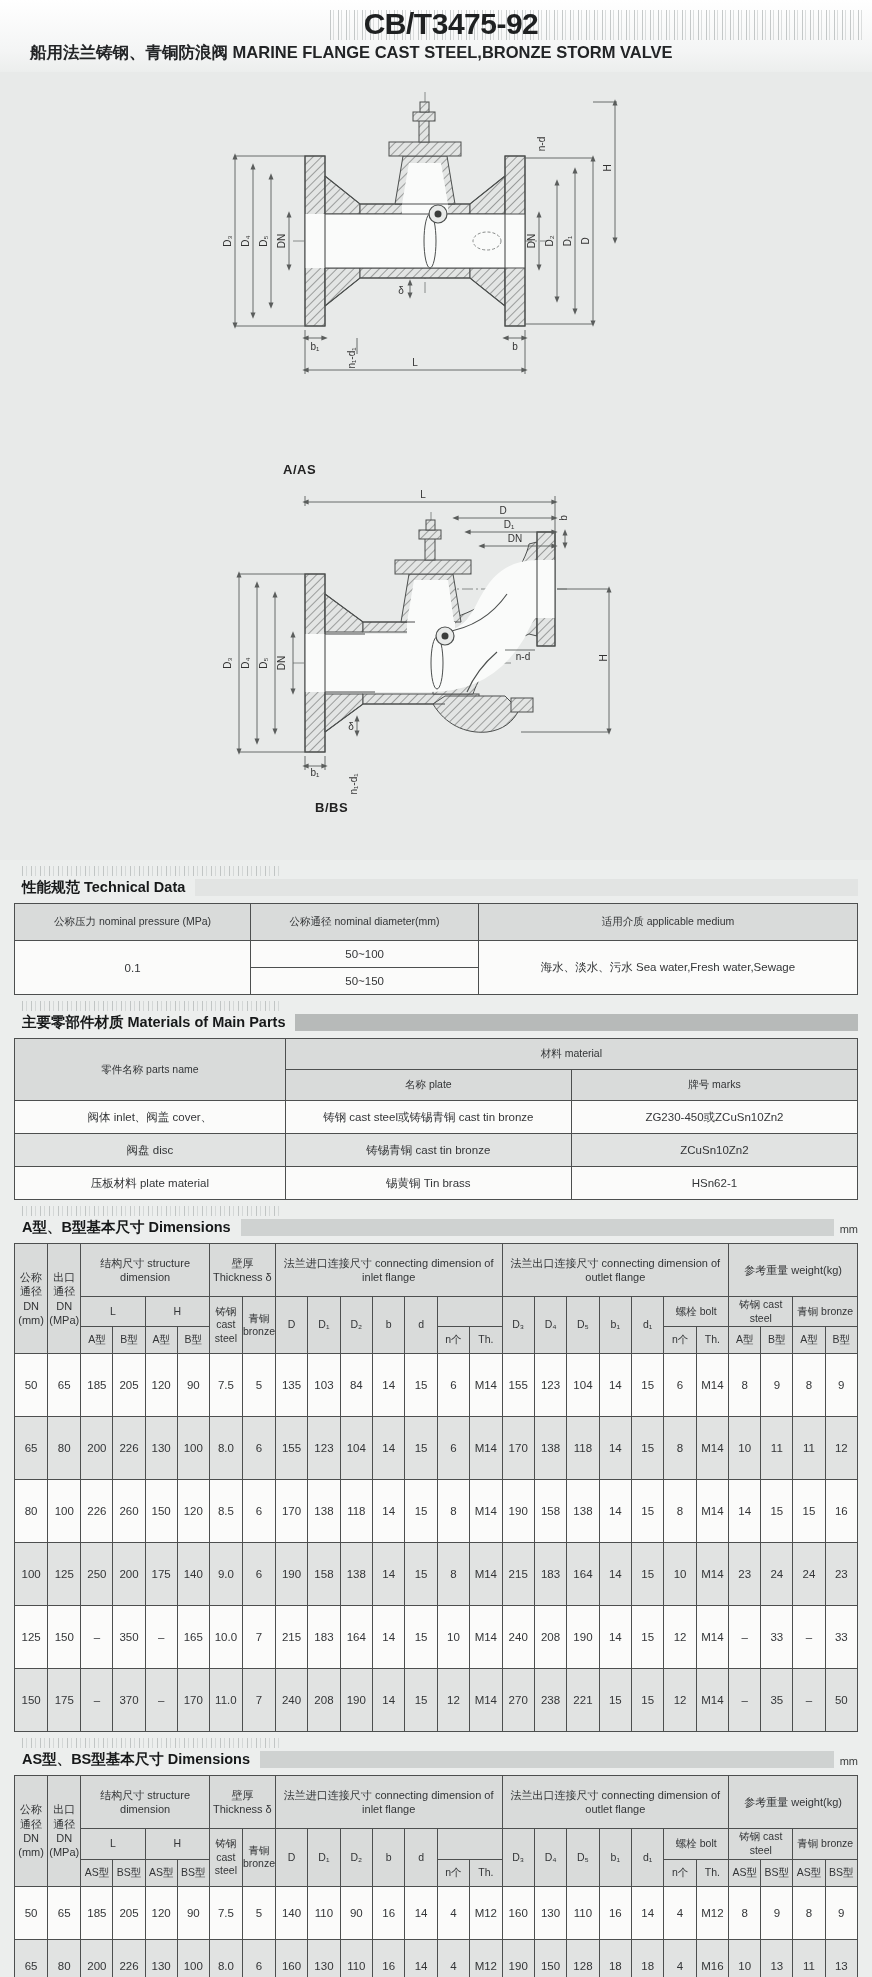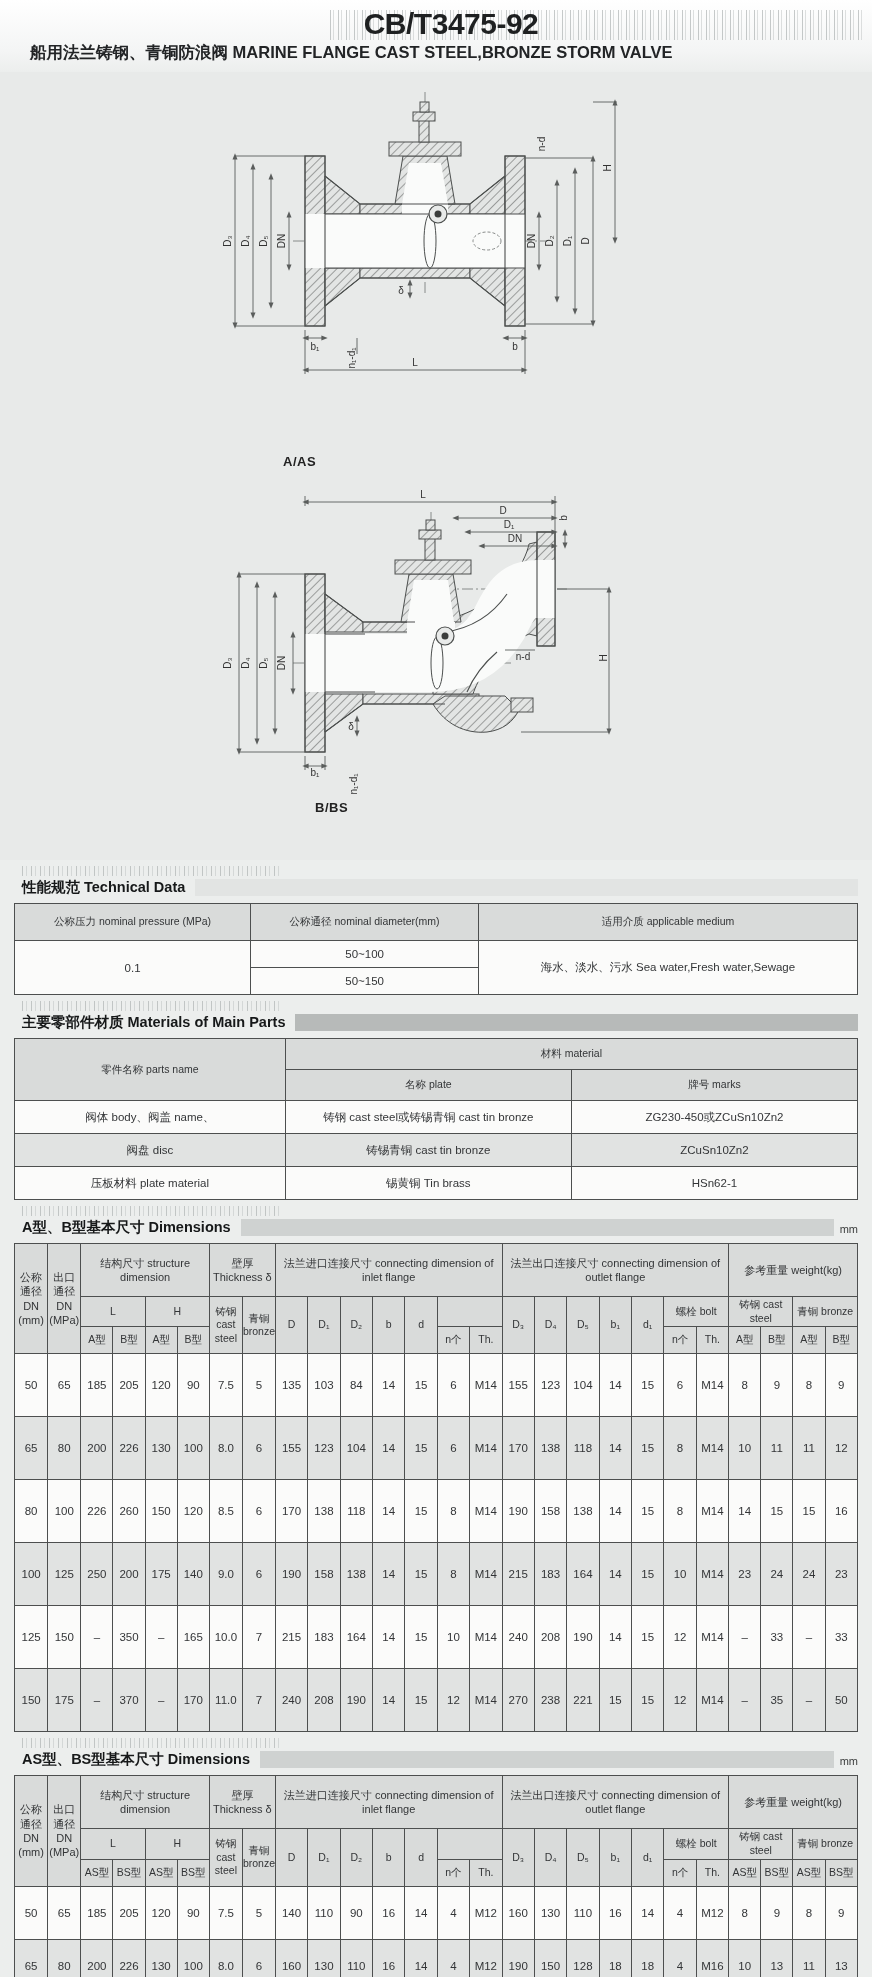--- a/index.html
+++ b/index.html
@@ -135,21 +135,21 @@
           <line x1="30" y1="70" x2="100" y2="70"></line>
             <line x1="30" y1="240" x2="100" y2="240"></line>
           <line x1="320" y1="72" x2="388" y2="72"></line>
             <line x1="320" y1="238" x2="388" y2="238"></line>
           <line x1="388" y1="16" x2="412" y2="16"></line>
           <line x1="100" y1="244" x2="100" y2="288"></line>
             <line x1="320" y1="244" x2="320" y2="288"></line>
           <line x1="152" y1="252" x2="152" y2="268"></line>
         </g>
       </svg>
-      <div class="caption" style="left:78px; top:368px;">A/AS</div>
+      <div class="caption" style="left:78px; top:376px;">A/AS</div>
     <span class="dim-label vert" style="left: 22px; top: 155px;">D₃</span>
         <span class="dim-label vert" style="left: 40px; top: 155px;">D₄</span>
         <span class="dim-label vert" style="left: 58px; top: 155px;">D₅</span>
         <span class="dim-label vert" style="left: 76px; top: 155px;">DN</span>
         <span class="dim-label vert" style="left: 326px; top: 155px;">DN</span>
         <span class="dim-label vert" style="left: 344px; top: 155px;">D₂</span>
         <span class="dim-label vert" style="left: 362px; top: 155px;">D₁</span>
         <span class="dim-label vert" style="left: 380px; top: 155px;">D</span>
         <span class="dim-label vert" style="left: 402px; top: 82px;">H</span>
         <span class="dim-label vert" style="left: 336px; top: 58px;">n-d</span>
@@ -290,21 +290,21 @@
               <th rowspan="2" style="width: 32%;">零件名称 parts name</th>
               <th colspan="2">材料 material</th>
             </tr>
             <tr>
               <th style="width: 35%;">名称 plate</th>
               <th style="width: 33%;">牌号 marks</th>
             </tr>
           </thead>
           <tbody>
             <tr>
-              <td>阀体 body、阀盖 name、</td>
+              <td>阀体 inlet、阀盖 cover、</td>
               <td>铸钢 cast  steel或铸锡青铜 cast tin bronze</td>
               <td>ZG230-450或ZCuSn10Zn2</td>
             </tr>
             <tr class="shade">
               <td>阀盘 disc</td>
               <td>铸锡青铜 cast tin bronze</td>
               <td>ZCuSn10Zn2</td>
             </tr>
             <tr>
               <td>压板材料 plate material</td>

